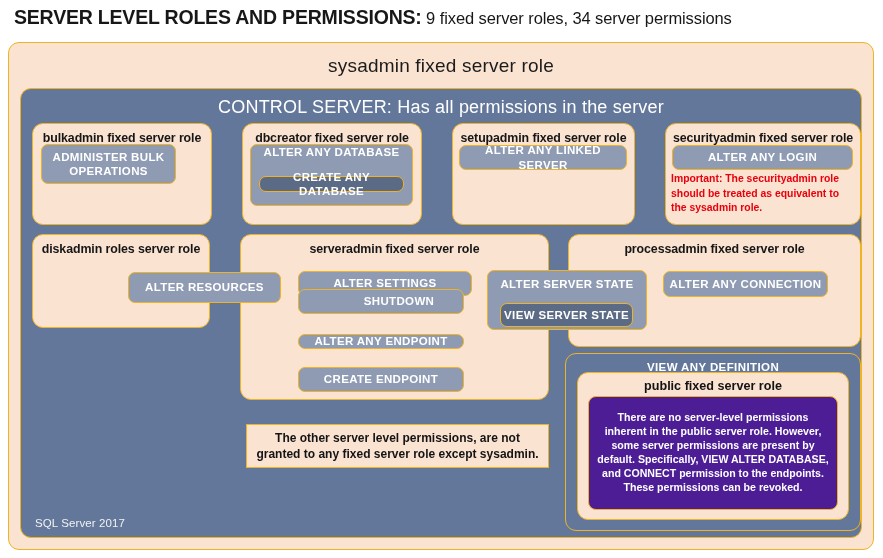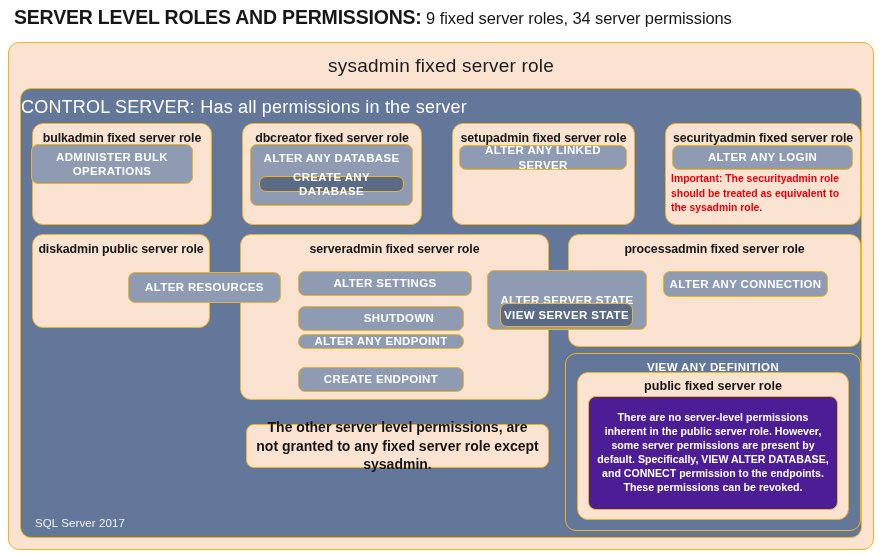--- a/index.html
+++ b/index.html
@@ -100,21 +100,21 @@
     font-size: 19px;
     font-weight: 400;
     letter-spacing: 0.2px;
   }
 
   
   #control-server-box { left: 20px; top: 88px; width: 842px; height: 450px; }
   #control-server-title {
     position: absolute;
     left: 0; right: 0; top: 8px;
-    text-align: left;
+    text-align: center;
     color: #ffffff;
     font-size: 18px;
     font-weight: 400;
     letter-spacing: 0.2px;
   }
   #sql-version {
     position: absolute;
     left: 14px;
     bottom: 8px;
     color: #f2f2f2;
@@ -177,24 +177,24 @@
 
   
   #other-perms-box {
     position: absolute;
     left: 246px;
     top: 424px;
     width: 303px;
     height: 44px;
     background: #fbe3d2;
     border: 1.6px solid #f0b323;
-    border-radius: 8px;
+    border-radius: 0;
     box-sizing: border-box;
     color: #141414;
-    font-size: 14px;
+    font-size: 12px;
     font-weight: 700;
     line-height: 1.35;
     text-align: center;
     display: flex;
     align-items: center;
     justify-content: center;
     padding: 2px 8px;
   }
 
   
@@ -204,33 +204,33 @@
     top: 172px;
     width: 184px;
     color: #e8000d;
     font-size: 10.4px;
     font-weight: 700;
     line-height: 1.4;
     text-align: left;
   }
 
   
-  #perm-administer-bulk { left: 31px;  top: 144px; width: 162px; height: 40px; }
-  #perm-alter-any-db    { left: 250px; top: 144px; width: 163px; height: 62px; align-items: flex-start; padding-top: 6px; }
+  #perm-administer-bulk { left: 41px;  top: 144px; width: 135px; height: 40px; }
+  #perm-alter-any-db    { left: 250px; top: 144px; width: 163px; height: 62px; align-items: flex-start; }
   #perm-create-any-db   { left: 259px; top: 176px; width: 145px; height: 16px; }
   #perm-alter-linked    { left: 459px; top: 145px; width: 168px; height: 25px; }
   #perm-alter-login     { left: 672px; top: 145px; width: 181px; height: 25px; }
 
   #perm-alter-resources { left: 128px; top: 272px; width: 153px; height: 31px; }
   #perm-alter-settings  { left: 298px; top: 271px; width: 174px; height: 25px; }
-  #perm-shutdown        { left: 298px; top: 306px; width: 166px; height: 25px; padding-left: 36px; }
+  #perm-shutdown        { left: 298px; top: 289px; width: 166px; height: 25px; padding-left: 36px; }
   #perm-alter-endpoint  { left: 298px; top: 334px; width: 166px; height: 15px; }
   #perm-create-endpoint { left: 298px; top: 367px; width: 166px; height: 25px; }
 
-  #perm-alter-srv-state { left: 487px; top: 270px; width: 160px; height: 60px; align-items: flex-start; padding-top: 22px; }
+  #perm-alter-srv-state { left: 487px; top: 270px; width: 160px; height: 60px; align-items: flex-start; padding-top: 6px; }
   #perm-view-srv-state  { left: 500px; top: 303px; width: 133px; height: 24px; }
 
   #perm-alter-any-conn  { left: 663px; top: 271px; width: 165px; height: 26px; }
 </style>
 </head>
 <body>
 
 <div id="canvas">
 
   <div id="title-bar">
@@ -256,21 +256,21 @@
 
   <div class="peach" id="setupadmin-box">
     <div class="role-label" style="top:7px">setupadmin fixed server role</div>
   </div>
 
   <div class="peach" id="securityadmin-box">
     <div class="role-label" style="top:7px">securityadmin  fixed server role</div>
   </div>
 
   <div class="peach" id="diskadmin-box">
-    <div class="role-label" style="top:7px">diskadmin  public server role</div>
+    <div class="role-label" style="top:7px">diskadmin  roles server role</div>
   </div>
 
   <div class="peach" id="serveradmin-box">
     <div class="role-label" style="top:7px">serveradmin fixed server role</div>
   </div>
 
   <div class="peach" id="processadmin-box">
     <div class="role-label" style="top:7px">processadmin fixed server role</div>
   </div>
 

